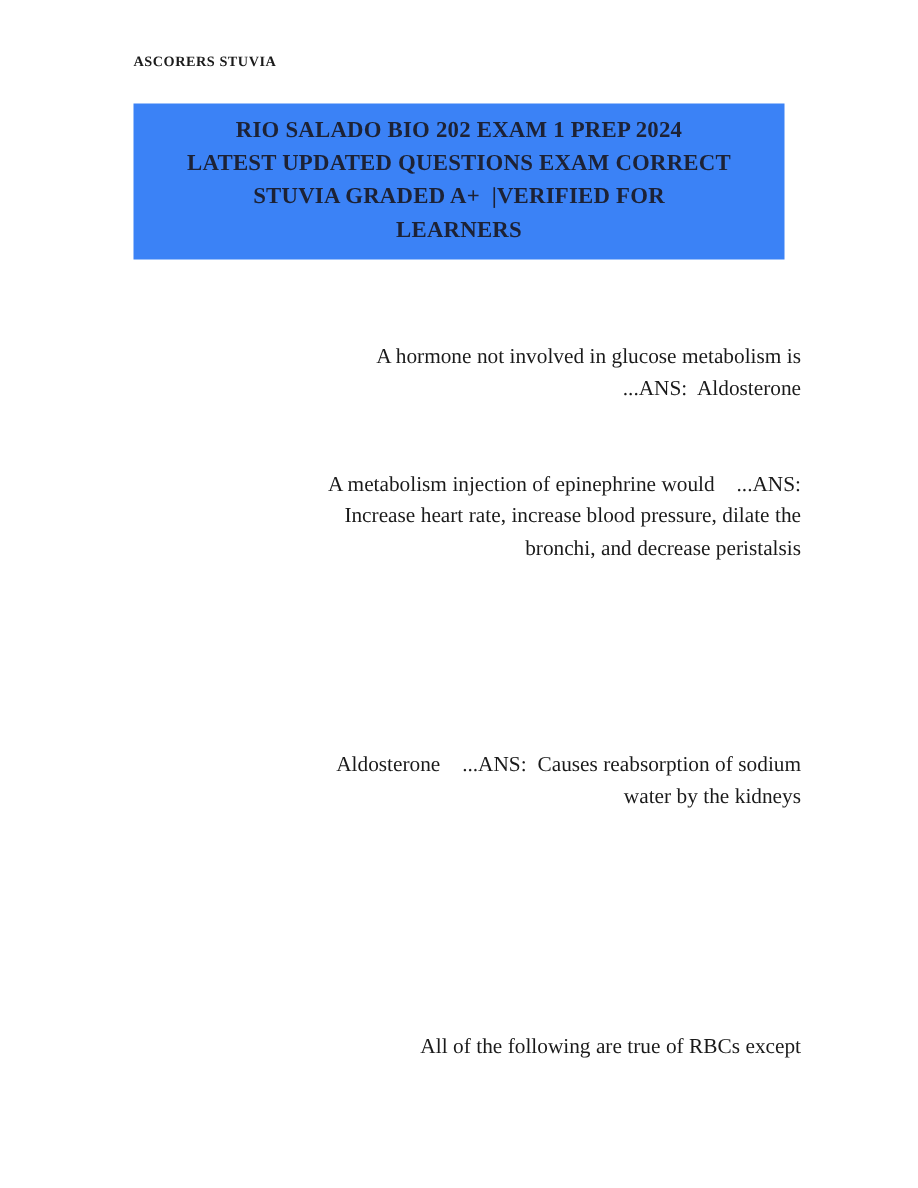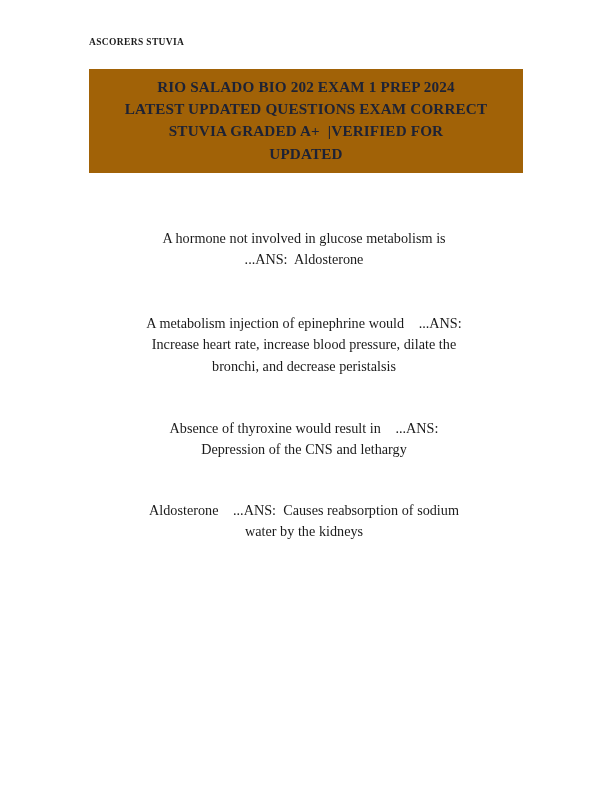--- a/index.html
+++ b/index.html
@@ -36,43 +36,43 @@
     white-space: nowrap;
   }
 
   
   .title-banner {
     position: absolute;
     left: 89px;
     top: 69px;
     width: 434px;
     min-height: 97px;
-    background: #a16207;
+    background: #3b82f6;
     box-sizing: border-box;
     padding: 7px 10px 8px 10px;
     text-align: center;
   }
   .title-line {
     font-size: 15.2px;
     font-weight: bold;
     color: #1d2235;
     line-height: 22.2px;
     letter-spacing: 0.15px;
     white-space: pre;
   }
 
   
   .body-block {
     position: absolute;
-    left: 89px;
+    left: 104px;
     width: 430px;
     font-size: 14.2px;
     color: #1a1a1a;
     line-height: 21.3px;
-    text-align: center;
+    text-align: right;
     white-space: pre-wrap;
     word-spacing: 0.1px;
   }
   .qa-0 { top: 228px; }
   .qa-1 { top: 313px; }
   .qa-2 { top: 418px; }
   .qa-3 { top: 500px; }
   .qa-4 { top: 583px; }
   .qa-5 { top: 688px; }
 </style>
@@ -80,26 +80,25 @@
 <body>
 
 <div class="page">
 
   <div class="doc-header">ASCORERS STUVIA</div>
 
   <div class="title-banner">
     <div class="title-line">RIO SALADO BIO 202 EXAM 1 PREP 2024</div>
     <div class="title-line">LATEST UPDATED QUESTIONS EXAM CORRECT</div>
     <div class="title-line">STUVIA GRADED A+  |VERIFIED FOR</div>
-    <div class="title-line">UPDATED</div>
+    <div class="title-line">LEARNERS</div>
   </div>
 
   <div class="body-block qa-0">A hormone not involved in glucose metabolism is
 ...ANS:  Aldosterone</div>
   <div class="body-block qa-1">A metabolism injection of epinephrine would    ...ANS:
 Increase heart rate, increase blood pressure, dilate the
 bronchi, and decrease peristalsis</div>
-  <div class="body-block qa-2">Absence of thyroxine would result in    ...ANS:
-Depression of the CNS and lethargy</div>
   <div class="body-block qa-3">Aldosterone    ...ANS:  Causes reabsorption of sodium
 water by the kidneys</div>
+  <div class="body-block qa-5">All of the following are true of RBCs except</div>
 
 </div>
 
 </body></html>

